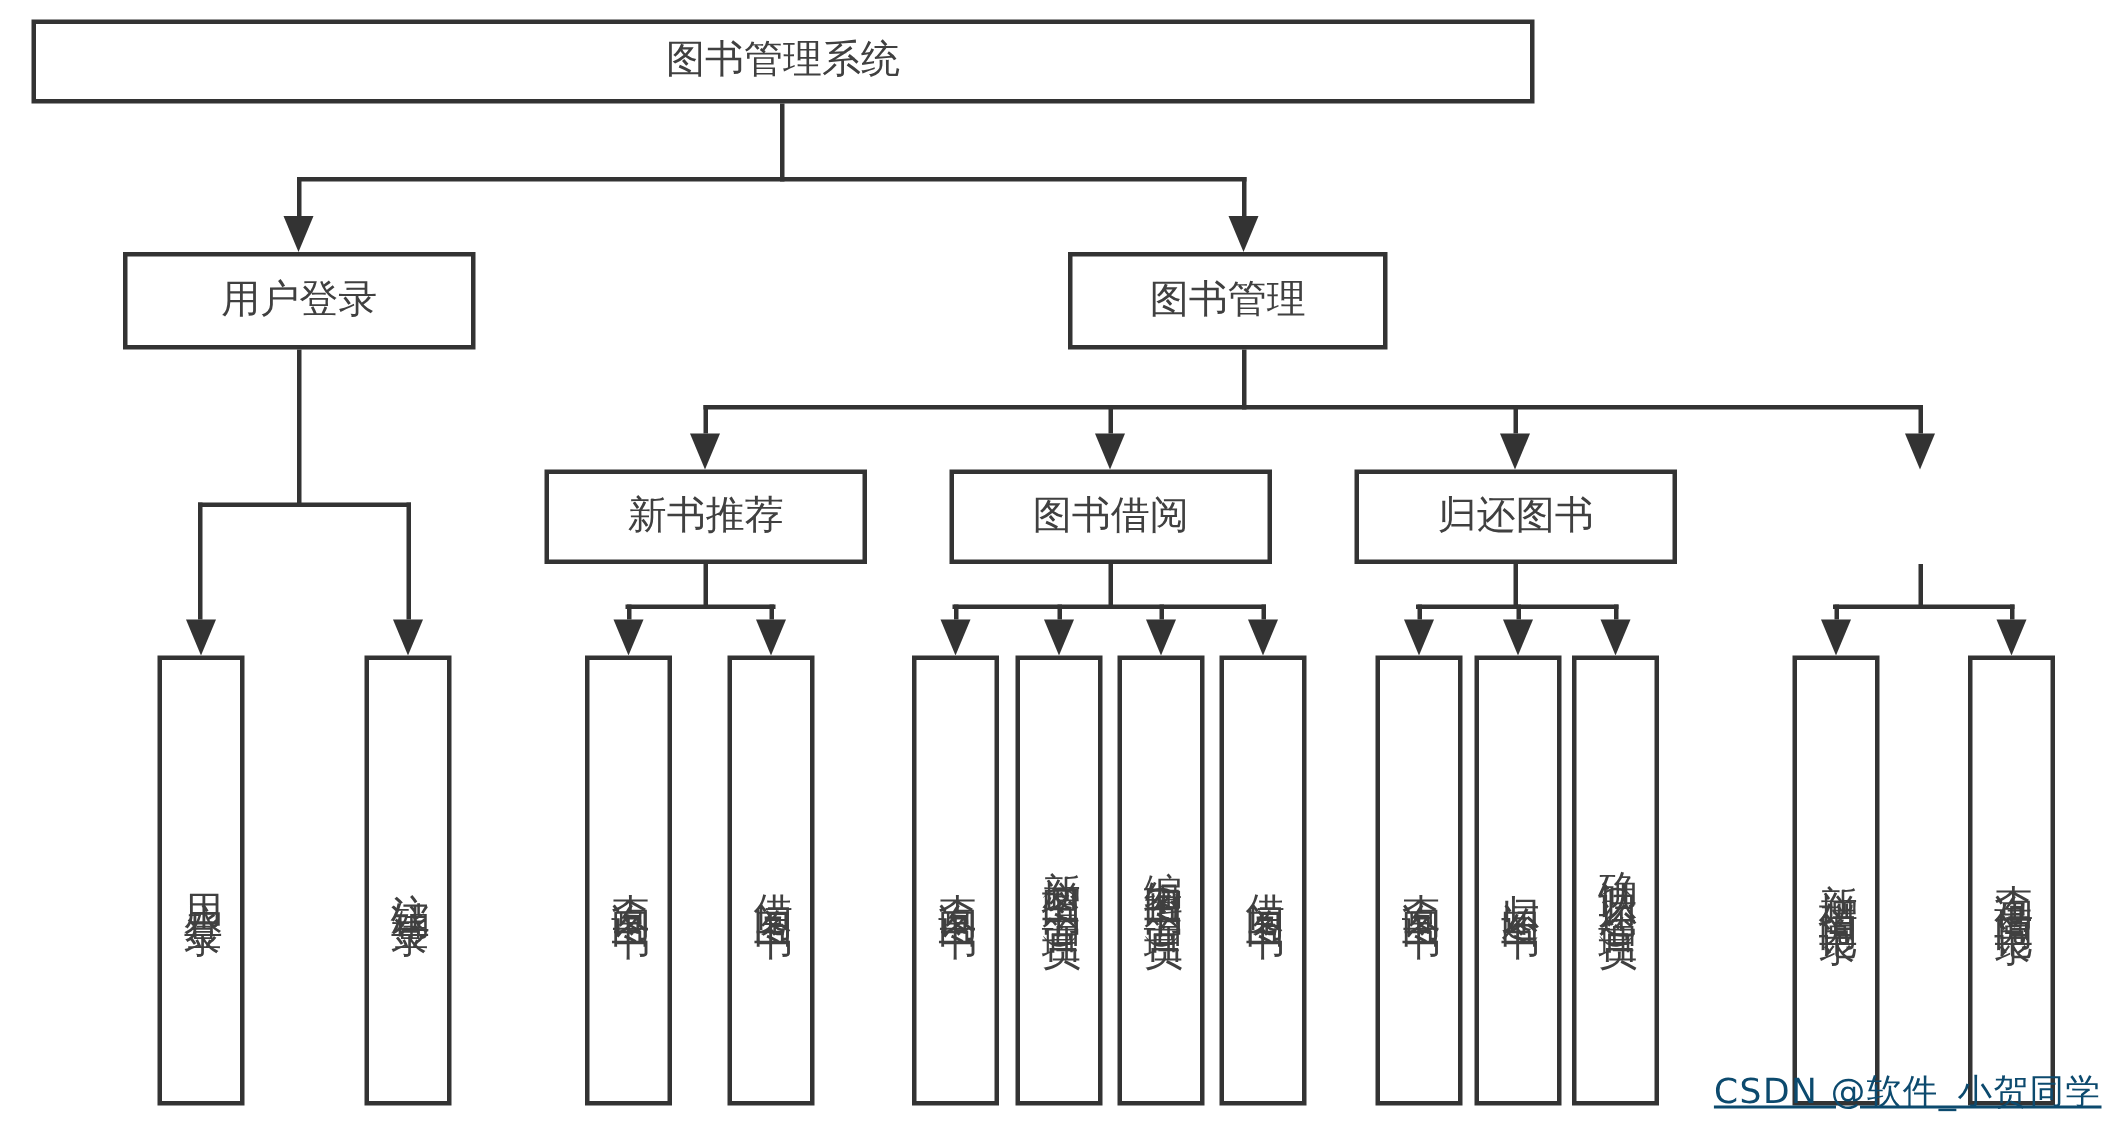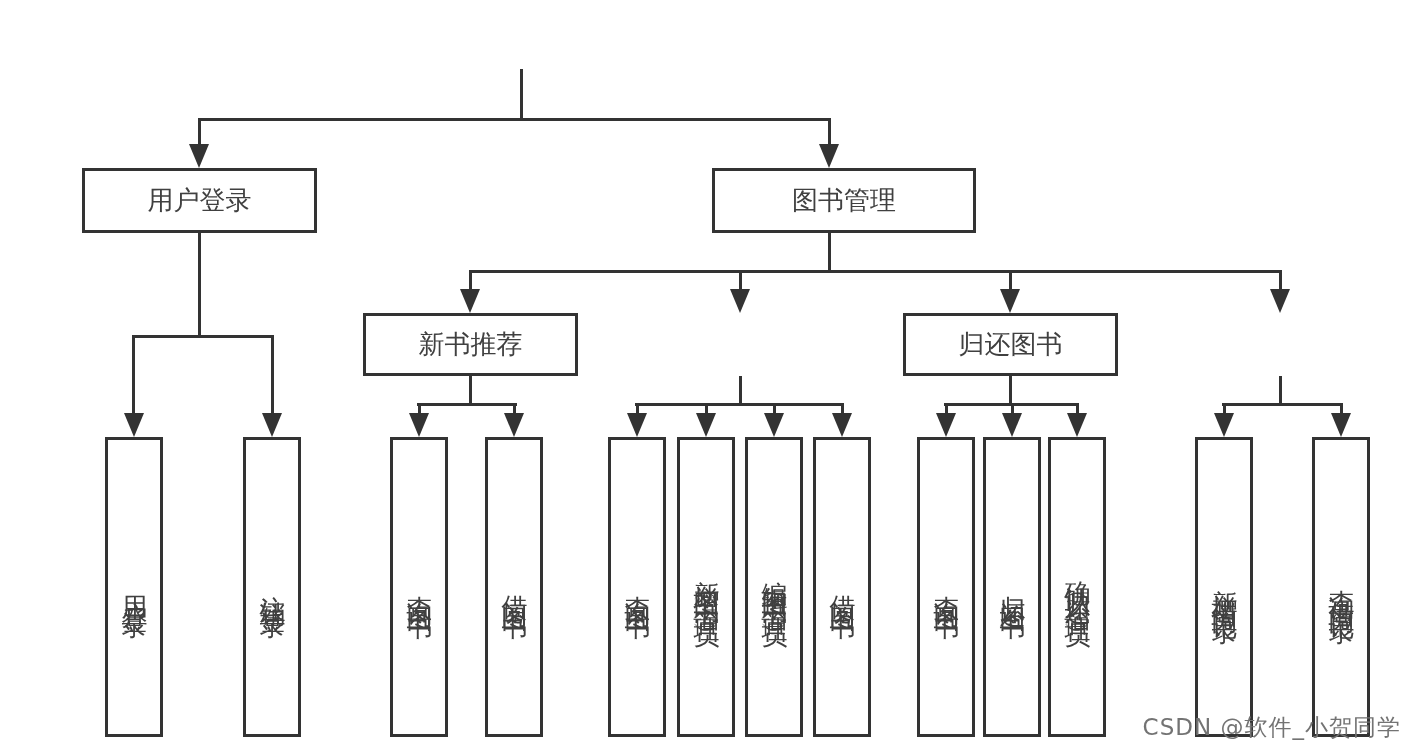--- a/index.html
+++ b/index.html
@@ -20,40 +20,43 @@
     max-height:288px;
   }
   .ln{position:absolute;background:#333333;}
   .ar{
     position:absolute;width:0;height:0;
     border-left:10px solid transparent;border-right:10px solid transparent;
     border-top:24px solid #333333;
   }
   .watermark{
     position:absolute;right:4px;top:712px;z-index:9;
-    color:#737373;font-size:23px;letter-spacing:1px;white-space:nowrap;
+    color:#0c4a6e;font-size:23px;letter-spacing:1px;white-space:nowrap;text-decoration:underline;
   }
 </style>
 </head>
 <body>
 
 <div id="stage">
 
+  <div class="node" style="left:21px;top:13px;width:1002px;height:56px">
+    <span class="lbl">图书管理系统</span>
+  </div>
 
   <div class="ln" style="left:520px;top:69px;width:3px;height:52px"></div>
   <div class="ln" style="left:198px;top:118px;width:633px;height:3px"></div>
   <div class="ln" style="left:198px;top:118px;width:3px;height:28px"></div>
   <div class="ar" style="left:189px;top:144px"></div>
   <div class="ln" style="left:828px;top:118px;width:3px;height:28px"></div>
   <div class="ar" style="left:819px;top:144px"></div>
 
   <div class="node" style="left:82px;top:168px;width:235px;height:65px">
     <span class="lbl">用户登录</span>
   </div>
-  <div class="node" style="left:712px;top:168px;width:264px;height:65px">
+  <div class="node" style="left:712px;top:168px;width:213px;height:65px">
     <span class="lbl">图书管理</span>
   </div>
 
   <div class="ln" style="left:198px;top:233px;width:3px;height:105px"></div>
   <div class="ln" style="left:132px;top:335px;width:142px;height:3px"></div>
   <div class="ln" style="left:132px;top:335px;width:3px;height:78px"></div>
   <div class="ar" style="left:124px;top:413px"></div>
   <div class="ln" style="left:271px;top:335px;width:3px;height:78px"></div>
   <div class="ar" style="left:262px;top:413px"></div>
 
@@ -63,20 +66,23 @@
   <div class="ar" style="left:460px;top:289px"></div>
   <div class="ln" style="left:739px;top:270px;width:3px;height:19px"></div>
   <div class="ar" style="left:730px;top:289px"></div>
   <div class="ln" style="left:1009px;top:270px;width:3px;height:19px"></div>
   <div class="ar" style="left:1000px;top:289px"></div>
   <div class="ln" style="left:1279px;top:270px;width:3px;height:19px"></div>
   <div class="ar" style="left:1270px;top:289px"></div>
 
   <div class="node" style="left:363px;top:313px;width:215px;height:63px">
     <span class="lbl">新书推荐</span>
+  </div>
+  <div class="node" style="left:633px;top:313px;width:215px;height:63px">
+    <span class="lbl">图书借阅</span>
   </div>
   <div class="node" style="left:903px;top:313px;width:215px;height:63px">
     <span class="lbl">归还图书</span>
   </div>
 
   <div class="ln" style="left:469px;top:376px;width:3px;height:30px"></div>
   <div class="ln" style="left:739px;top:376px;width:3px;height:30px"></div>
   <div class="ln" style="left:1009px;top:376px;width:3px;height:30px"></div>
   <div class="ln" style="left:1279px;top:376px;width:3px;height:30px"></div>
 

